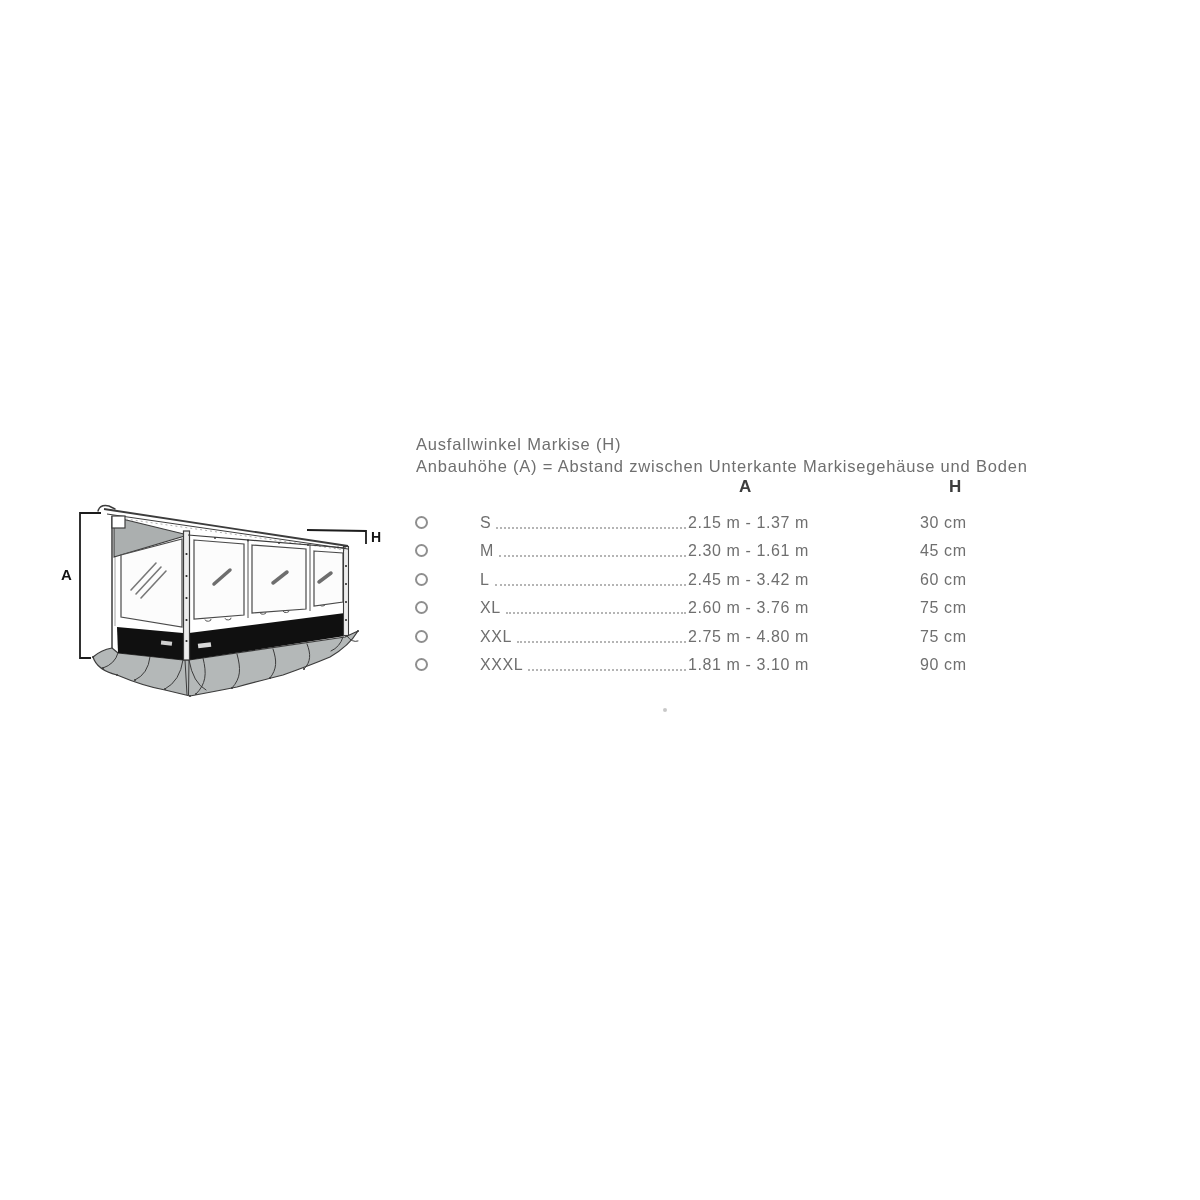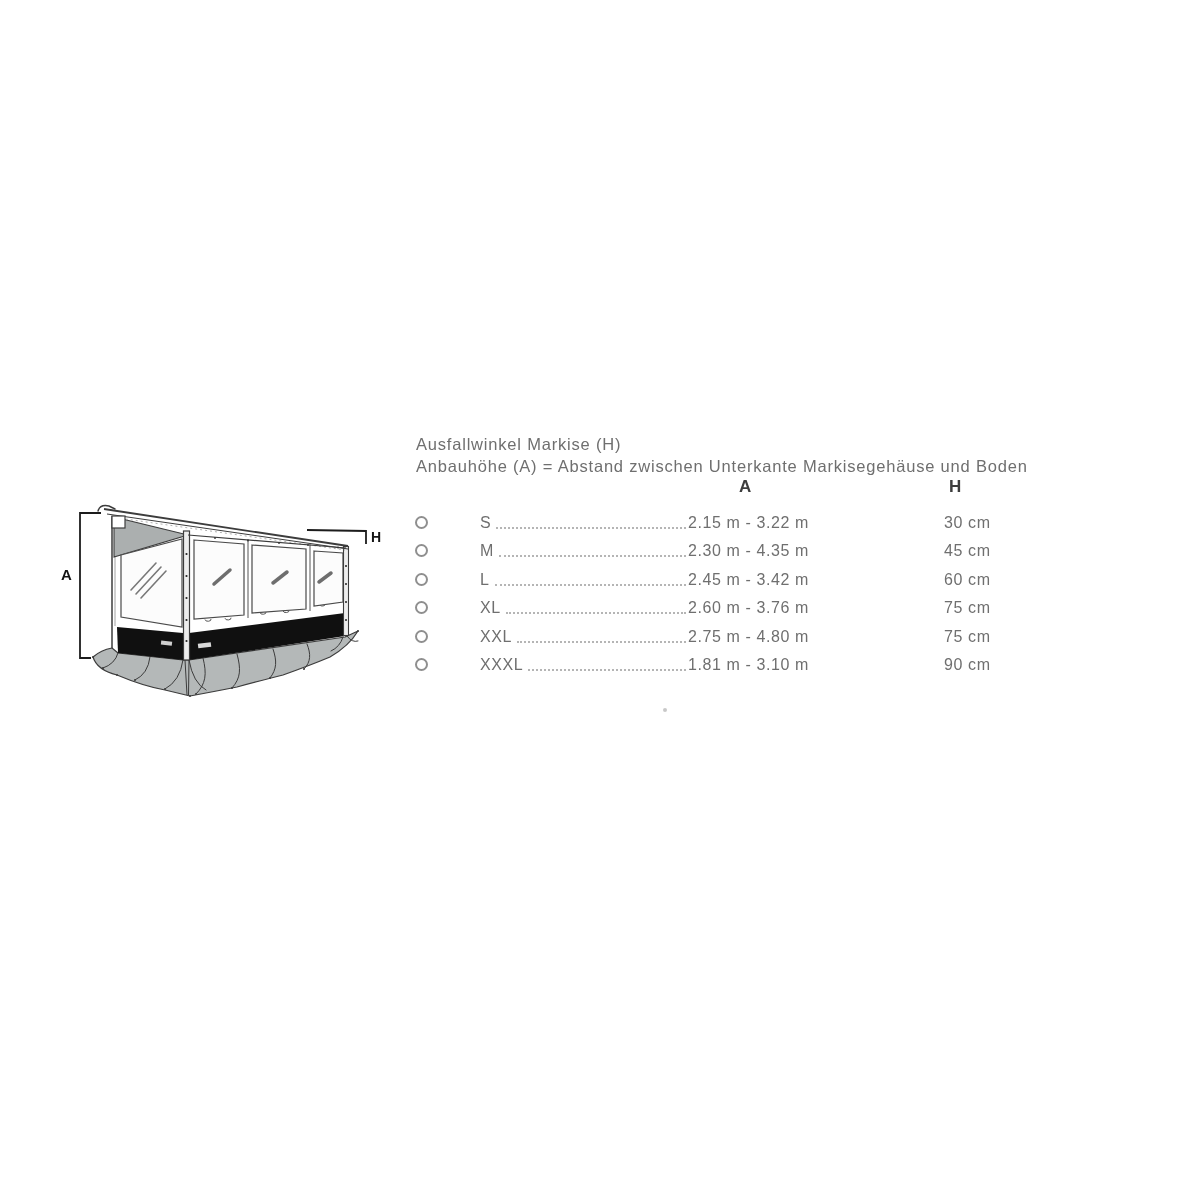--- a/index.html
+++ b/index.html
@@ -10,21 +10,21 @@
   #desc2{left:416px;top:435px;}
   .colhead{position:absolute;top:477px;font-size:17px;font-weight:bold;color:#3d3d3d;letter-spacing:0.5px;}
   #head-a{left:739px;}
   #head-h{left:949px;}
   .trow{position:absolute;left:414px;width:586px;height:22px;font-size:16px;color:#6f6f6f;letter-spacing:0.6px;}
   .circ{position:absolute;left:1px;top:4px;width:13px;height:13px;border:2px solid #8f8f8f;border-radius:50%;box-sizing:border-box;background:#fff;}
   .sl{position:absolute;left:66px;top:0;width:208px;height:21px;display:flex;align-items:flex-end;}
   .sl .size{line-height:21px;white-space:nowrap;}
   .leader{flex:1;height:0;border-bottom:2px dotted #b5b5b5;margin:0 2px 4px 5px;}
   .range{position:absolute;left:274px;top:0;line-height:21px;white-space:nowrap;}
-  .hv{position:absolute;left:530px;top:0;line-height:21px;white-space:nowrap;text-align:right;}
+  .hv{position:absolute;left:506px;top:0;line-height:21px;white-space:nowrap;text-align:right;}
   #diagram-wrap{position:absolute;left:55px;top:478px;width:360px;height:245px;}
   #stray{position:absolute;left:663px;top:708px;width:4px;height:4px;border-radius:50%;background:#9a9a9a;opacity:.55;}
 </style>
 </head>
 <body>
 
 <div class="canvas">
 
   <div class="desc" id="desc1">Anbauhöhe (A) = Abstand zwischen Unterkante Markisegehäuse und Boden</div>
   <div class="desc" id="desc2">Ausfallwinkel Markise (H)</div>
@@ -32,30 +32,30 @@
   <div class="colhead" id="head-a">A</div>
   <div class="colhead" id="head-h">H</div>
 
   <div>
     <div class="trow" style="top:512px">
       <span class="circ"></span>
       <span class="sl">
           <span class="size">S</span>
           <span class="leader"></span>
         </span>
-      <span class="range">2.15 m - 3.22 m</span>
+      <span class="range">2.15 m - 1.37 m</span>
       <span class="hv">30 cm</span>
     </div>
     <div class="trow" style="top:540px">
       <span class="circ"></span>
       <span class="sl">
           <span class="size">M</span>
           <span class="leader"></span>
         </span>
-      <span class="range">2.30 m - 4.35 m</span>
+      <span class="range">2.30 m - 1.61 m</span>
       <span class="hv">45 cm</span>
     </div>
     <div class="trow" style="top:569px">
       <span class="circ"></span>
       <span class="sl">
           <span class="size">L</span>
           <span class="leader"></span>
         </span>
       <span class="range">2.45 m - 3.42 m</span>
       <span class="hv">60 cm</span>

